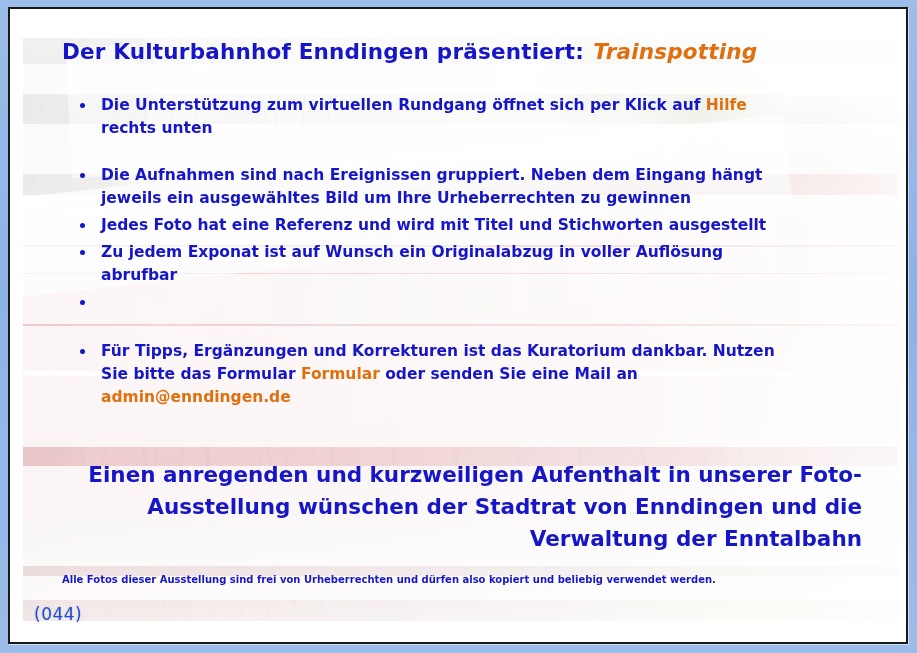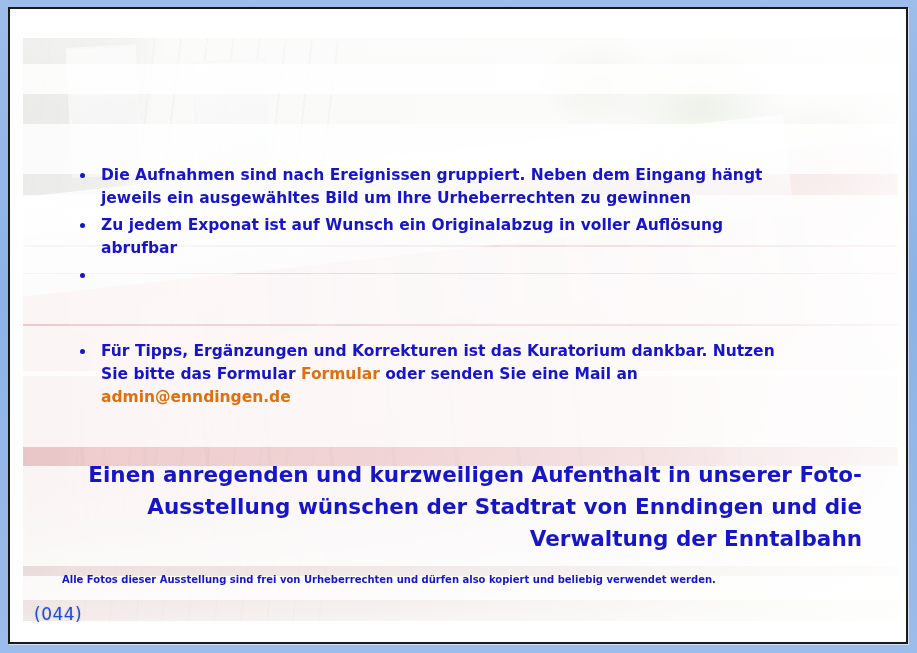--- a/index.html
+++ b/index.html
@@ -264,27 +264,42 @@
           <div class="band" style="top:236px;height:50px;width:100%"></div>
           <div class="band" style="top:288px;height:50px;width:100%"></div>
           <div class="band" style="top:333px;height:76px;width:100%"></div>
           <div class="band" style="top:428px;height:100px;width:100%"></div>
           <div class="band" style="top:538px;height:24px;width:100%"></div>
         </div>
       </div>
 
       <div class="slide-content">
 
-
+        <div class="slide-title">
+          <span>Der Kulturbahnhof Enndingen präsentiert:</span><span class="accent">Trainspotting</span>
+        </div>
+
+        <div class="bullet-group bg-1">
+          <ul class="bullets">
+            <li>
+              <span class="dot"></span>
+              <span><span>Die Unterstützung zum virtuellen Rundgang öffnet sich per Klick auf </span><span class="orange">Hilfe</span><span> rechts unten</span></span>
+            </li>
+          </ul>
+        </div>
 
         <div class="bullet-group bg-2">
           <ul class="bullets">
             <li>
               <span class="dot"></span>
               <span><span>Die Aufnahmen sind nach Ereignissen gruppiert. Neben dem Eingang hängt jeweils ein ausgewähltes Bild um Ihre Urheberrechten zu gewinnen</span></span>
+            </li>
+            <li>
+              <span class="dot"></span>
+              <span><span>Jedes Foto hat eine Referenz und wird mit Titel und Stichworten ausgestellt</span></span>
             </li>
             <li>
               <span class="dot"></span>
               <span><span>Zu jedem Exponat ist auf Wunsch ein Originalabzug in voller Auflösung abrufbar</span></span>
             </li>
             <li>
               <span class="dot"></span>
             </li>
           </ul>
         </div>

